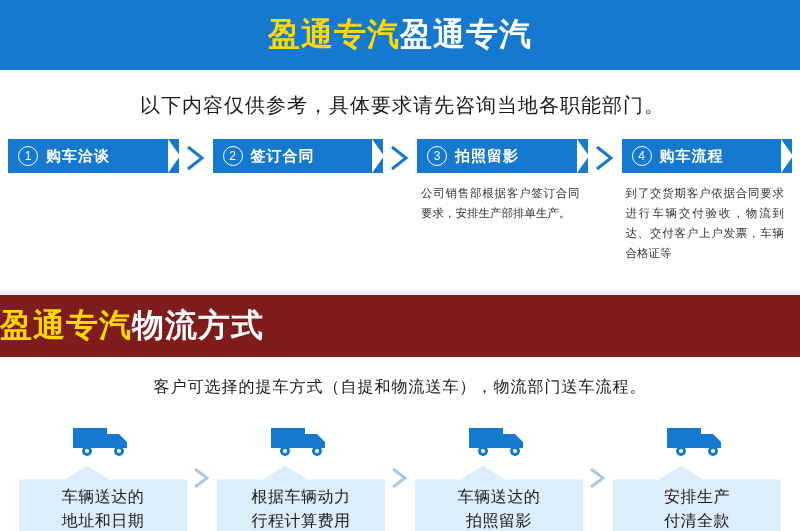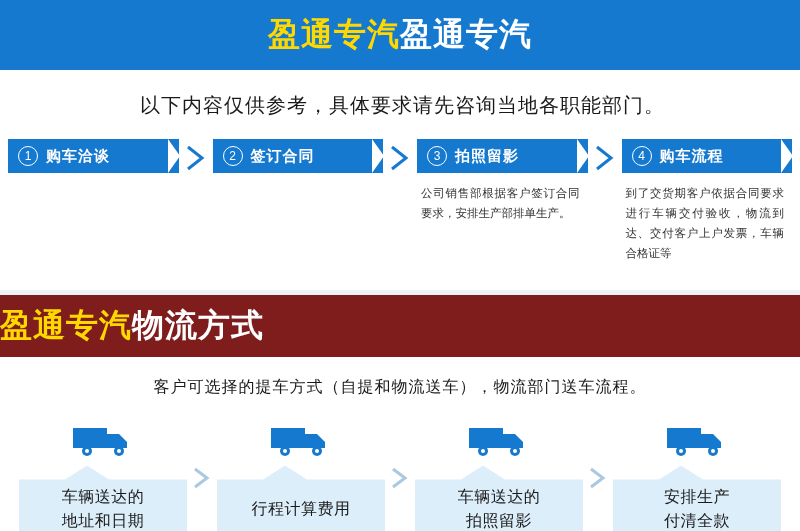--- a/index.html
+++ b/index.html
@@ -262,20 +262,21 @@
           <rect x="2" y="8" width="34" height="20" fill="#1579d0"></rect>
           <path d="M36 14 h12 l8 8 v6 h-20 z" fill="#1579d0"></path>
           <circle cx="16" cy="31" r="5" fill="#1579d0"></circle>
           <circle cx="48" cy="31" r="5" fill="#1579d0"></circle>
           <circle cx="16" cy="31" r="2" fill="#ffffff"></circle>
           <circle cx="48" cy="31" r="2" fill="#ffffff"></circle>
         </svg>
       </div>
       <div class="card-box">
         <div class="card-text">
+          <div>根据车辆动力</div>
           <div>行程计算费用</div>
         </div>
       </div>
     </div>
 
     <div class="card-arrow">
       <svg width="18" height="22" viewBox="0 0 18 22">
           <path d="M2 2 L14 11 L2 20" fill="none" stroke="#aac8e0" stroke-width="3"></path>
         </svg>
     </div>

